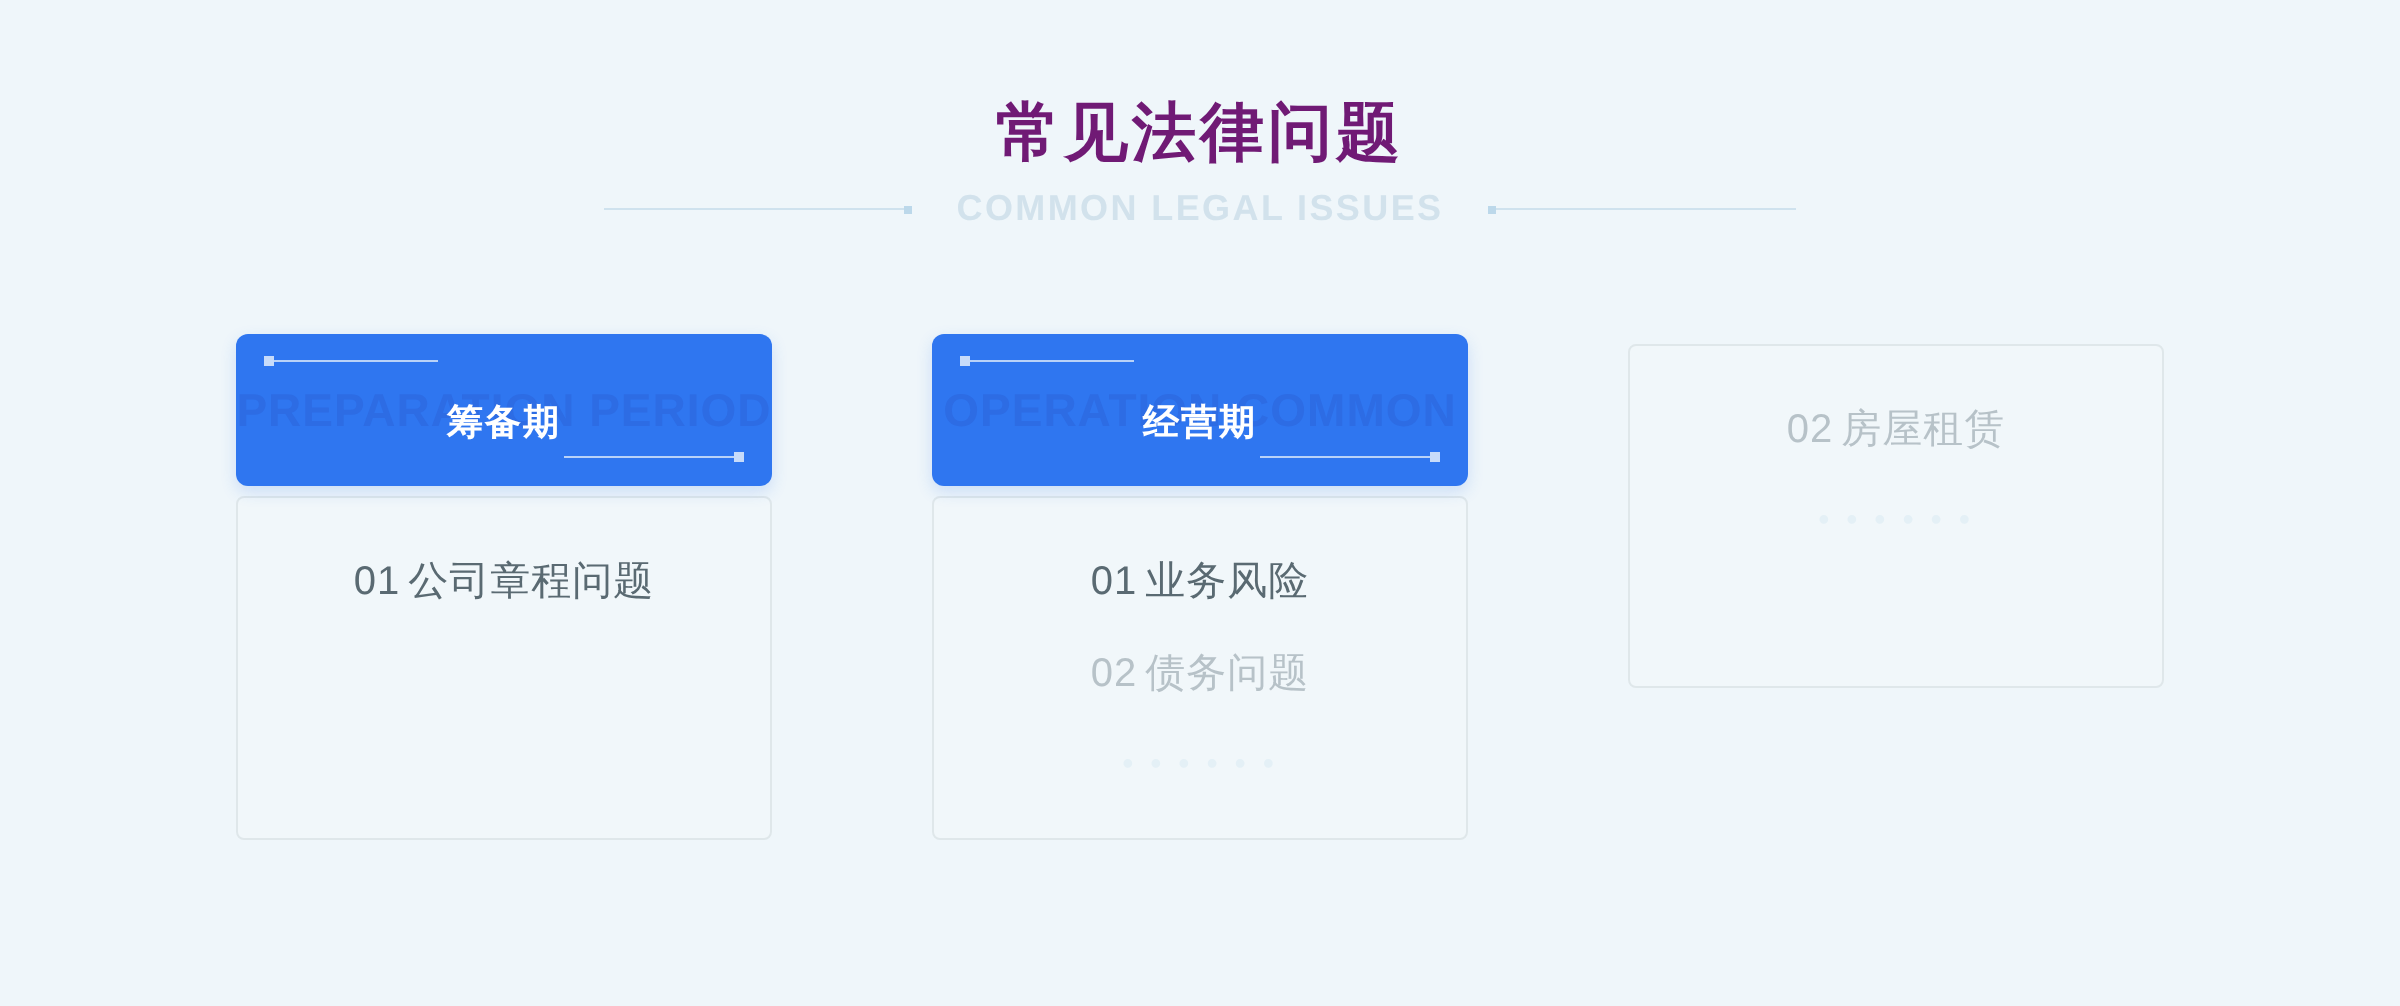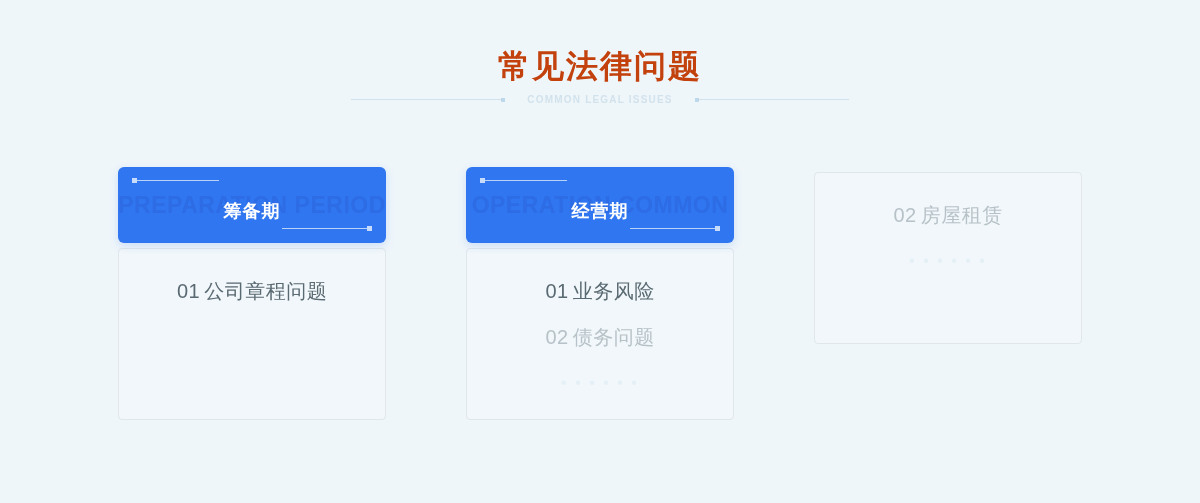--- a/index.html
+++ b/index.html
@@ -25,21 +25,21 @@
   .heading {
     position: absolute;
     top: 44px;
     left: 0;
     width: 1200px;
     text-align: center;
   }
   .heading-title {
     font-size: 32px;
     font-weight: bold;
-    color: #c2410c;
+    color: #701a75;
     letter-spacing: 2px;
     line-height: 44px;
     margin: 0;
     text-align: center;
   }
   .subtitle-row {
     display: flex;
     align-items: center;
     justify-content: center;
     margin-top: 6px;
@@ -64,21 +64,21 @@
     position: absolute;
     top: 2px;
     width: 4px;
     height: 4px;
     background: #bcd8ea;
   }
   .sub-line.left .dot  { right: 0; }
   .sub-line.right .dot { left: 0; }
 
   .subtitle-text {
-    font-size: 10px;
+    font-size: 18px;
     letter-spacing: 1.2px;
     color: #d2e2ec;
     font-weight: bold;
     padding: 0 22px;
     white-space: nowrap;
   }
 
   
   .cards {
     position: absolute;

